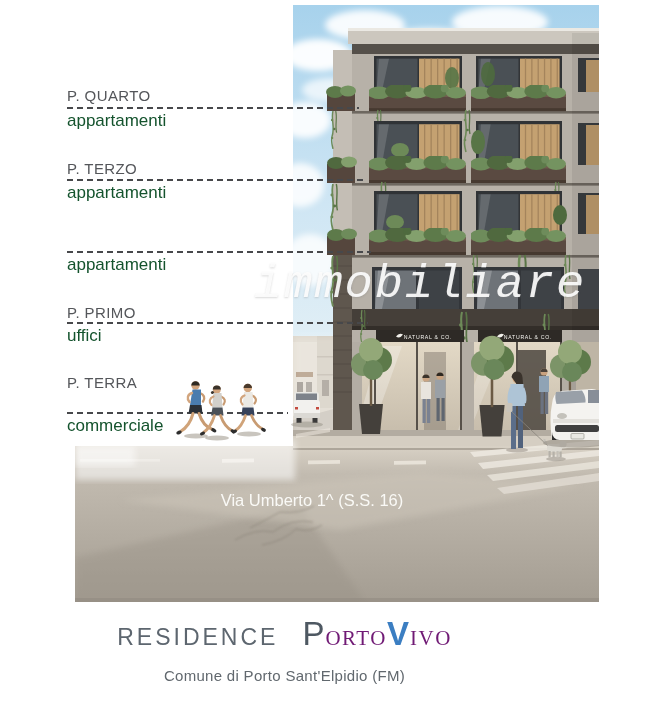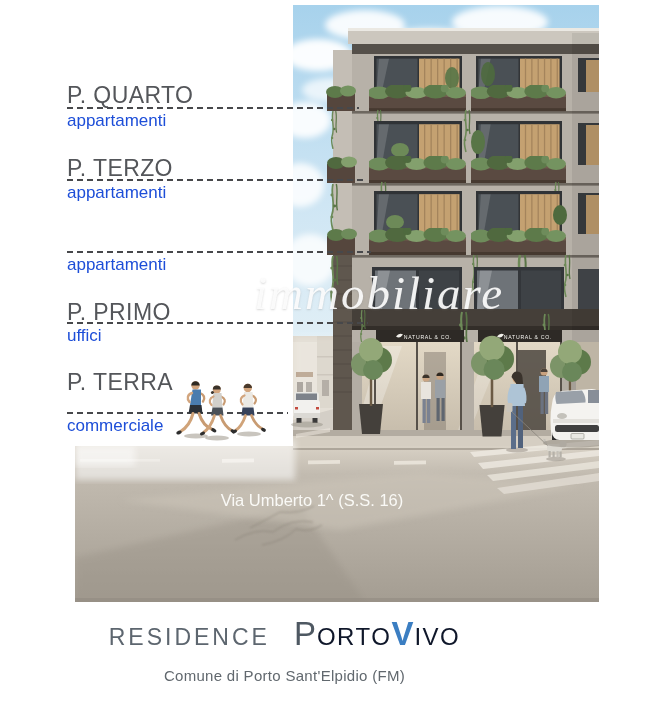--- a/index.html
+++ b/index.html
@@ -3,43 +3,43 @@
 <meta charset="utf-8">
 <style>
   html,body{margin:0;padding:0;background:#ffffff;}
   .page{position:relative;width:650px;height:701px;background:#fff;overflow:hidden;
         font-family:"Liberation Sans",sans-serif;}
   
   .render-svg{position:absolute;left:75px;top:5px;width:524px;height:597px;z-index:1;}
   .joggers-svg{position:absolute;left:160px;top:366px;width:120px;height:80px;z-index:4;}
   
   .watermark{position:absolute;left:254px;top:258px;z-index:2;
-    font-family:Liberation Serif, serif;font-style:italic;font-size:47px;letter-spacing:2px;
+    font-family:Liberation Mono, monospace;font-style:italic;font-size:47px;letter-spacing:2px;
     color:rgba(253,253,253,0.92);text-shadow:0 1px 2px rgba(120,120,120,0.28);
-    white-space:nowrap;pointer-events:none;margin-top:8px;}
+    white-space:nowrap;pointer-events:none;}
   
   .floors{position:absolute;inset:0;z-index:3;}
-  .floor-title{position:absolute;left:67px;font-size:23px;line-height:21px;color:#54565a;
+  .floor-title{position:absolute;left:67px;font-size:15px;line-height:21px;color:#54565a;
     letter-spacing:0.4px;white-space:nowrap;}
-  .floor-sub{position:absolute;left:67px;font-size:17px;line-height:18px;color:#1d4ed8;
+  .floor-sub{position:absolute;left:67px;font-size:17px;line-height:18px;color:#14532d;
     white-space:nowrap;}
   .floor-dash{position:absolute;left:67px;height:2.3px;
     background:repeating-linear-gradient(90deg,#47484b 0 6px,transparent 6px 10px);}
   .t0{top:85px}.d0{top:107px;width:292px}.s0{top:112px}
   .t1{top:158px}.d1{top:179px;width:297px}.s1{top:184px}
   .t2{top:230px}.d2{top:251px;width:304px}.s2{top:256px}
   .t3{top:302px}.d3{top:322px;width:301px}.s3{top:327px}
   .t4{top:372px}.d4{top:412px;width:221px}.s4{top:417px}
   
   .footer{position:absolute;left:0;top:615px;width:547px;text-align:center;z-index:5;
     padding-left:22px;box-sizing:border-box;}
   .brand-row{display:flex;justify-content:center;align-items:baseline;white-space:nowrap;}
   .residence{font-size:23px;letter-spacing:3px;color:#5d666f;margin-right:24px;}
   .br-big{font-size:33px;color:#4e5862;letter-spacing:1px;}
-  .br-small{font-size:24px;color:#0f172a;letter-spacing:1.5px;}
+  .br-small{font-size:21px;color:#701a75;letter-spacing:1.5px;font-family:Liberation Serif, serif;}
   .br-blue{font-weight:bold;}
   .footer-sub{margin-top:14px;font-size:15px;color:#61686e;letter-spacing:0.3px;}
 </style>
 </head>
 <body>
 
 <div class="page">
 
   <svg class="render-svg" viewBox="75 5 524 597" xmlns="http://www.w3.org/2000/svg">
     <defs>

